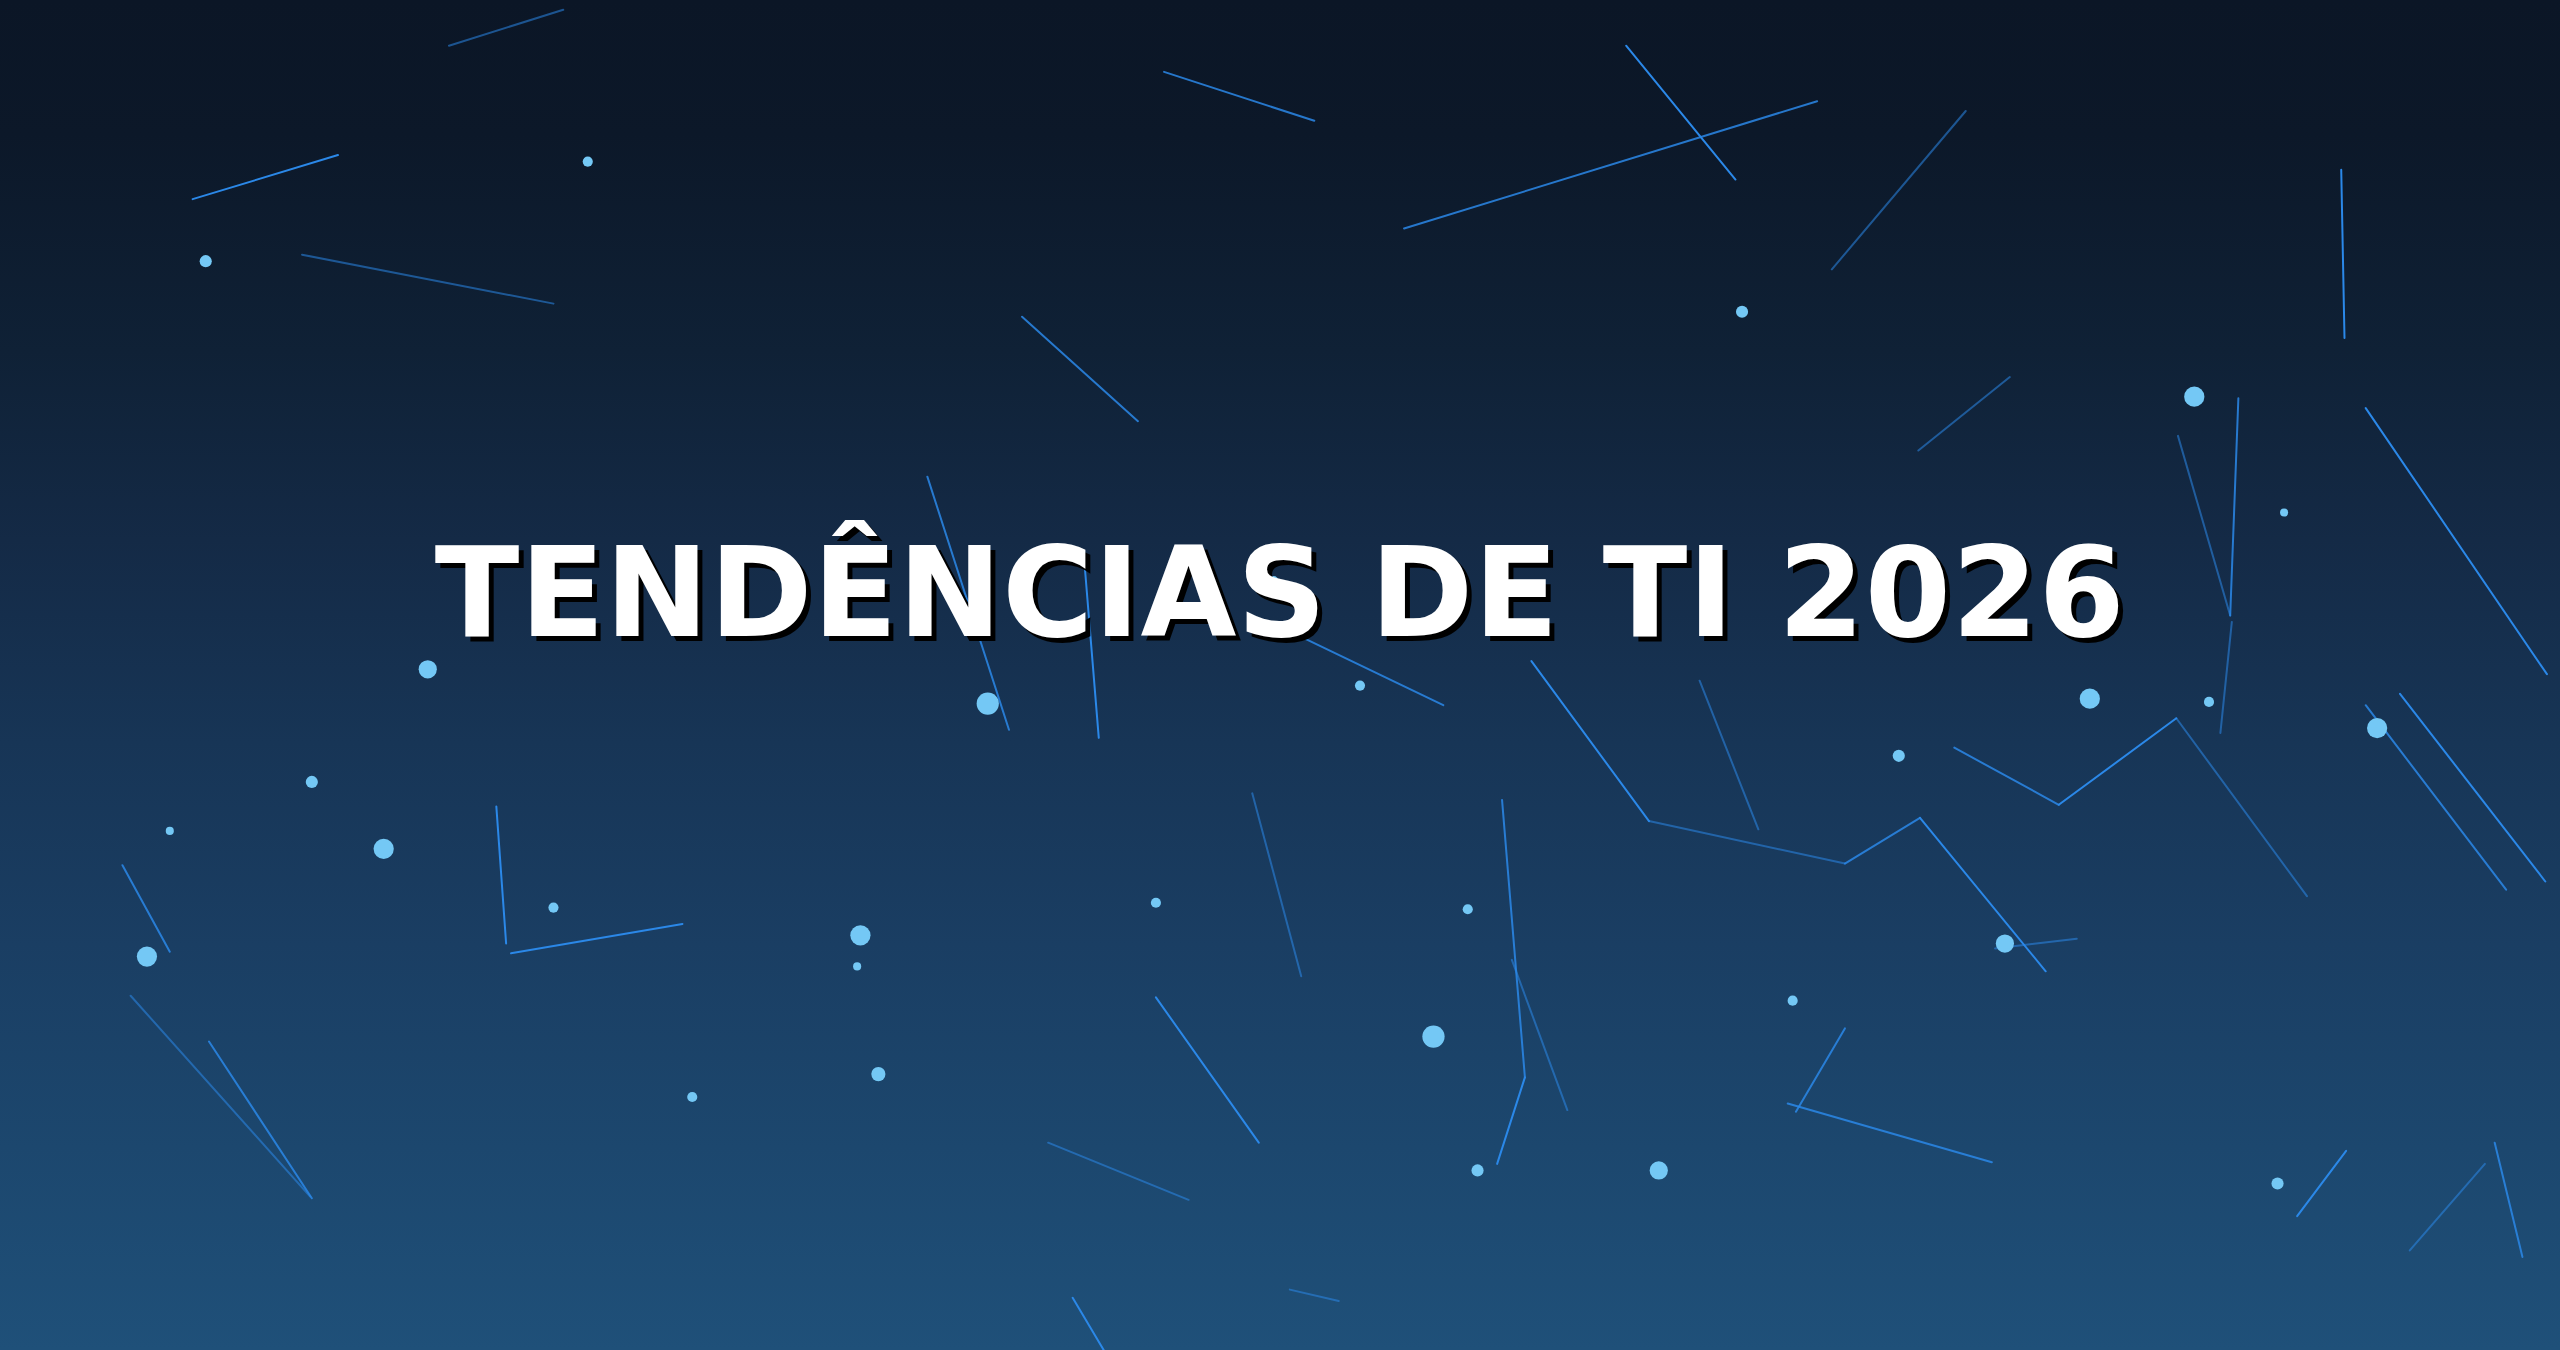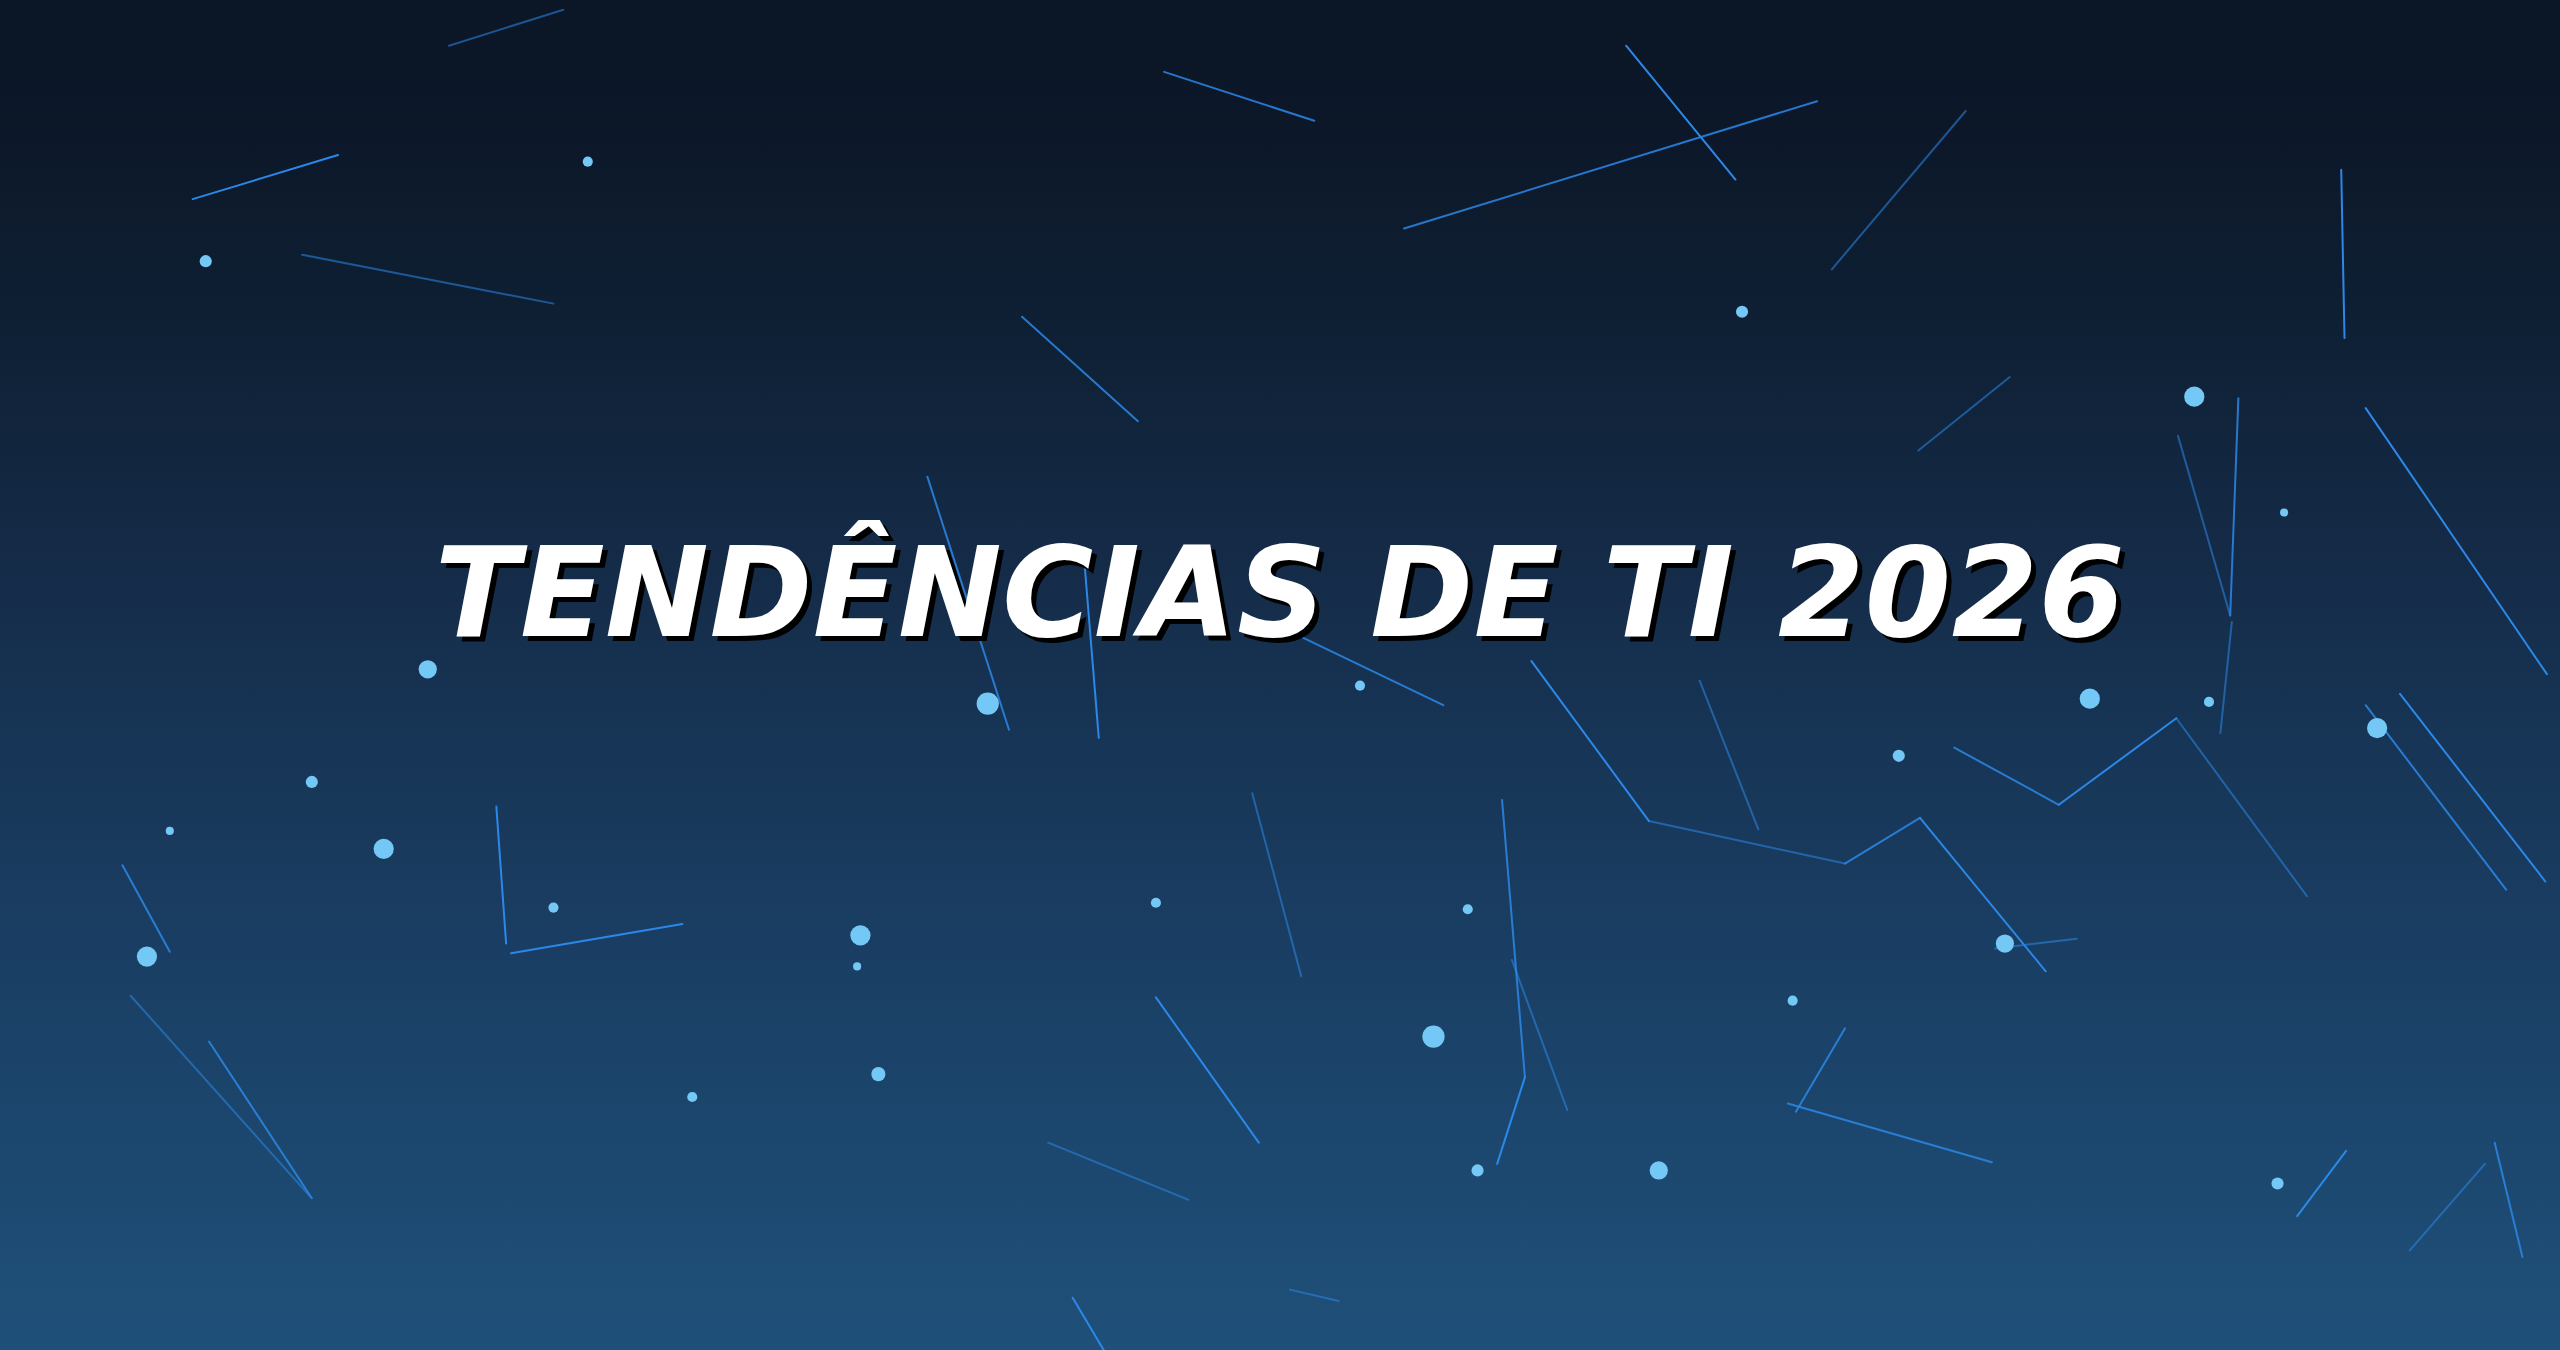--- a/index.html
+++ b/index.html
@@ -40,21 +40,20 @@
   #content {
     position: absolute;
     left: 0;
     top: 0;
     width: 2560px;
     height: 1107px;
     display: flex;
     flex-direction: column;
     align-items: center;
     justify-content: flex-start;
-    font-style: italic;
   }
 
   #title {
     position: absolute;
     left: 0;
     right: 0;
     top: 448px;
     text-align: center;
     font-size: 124px;
     font-weight: bold;

